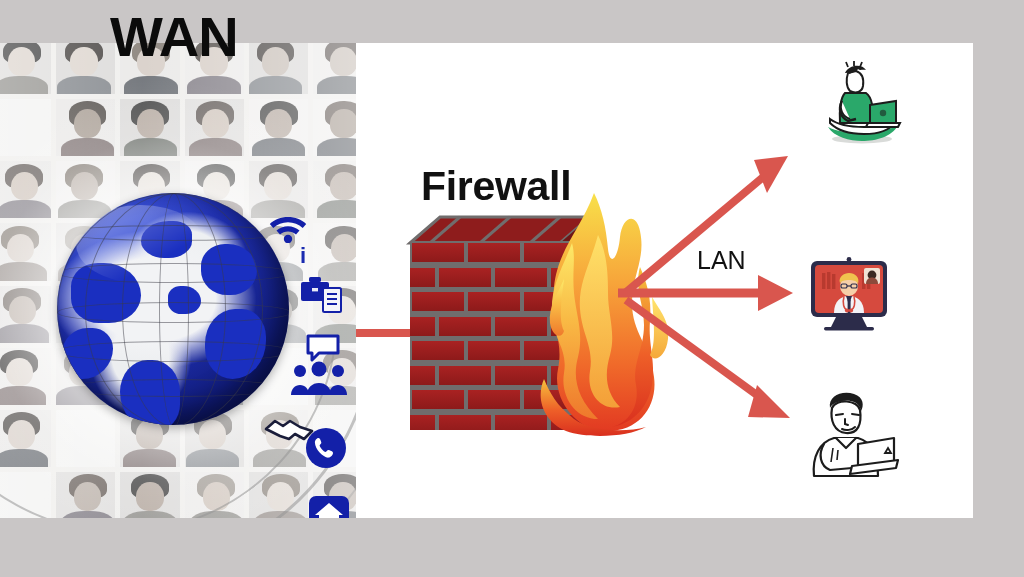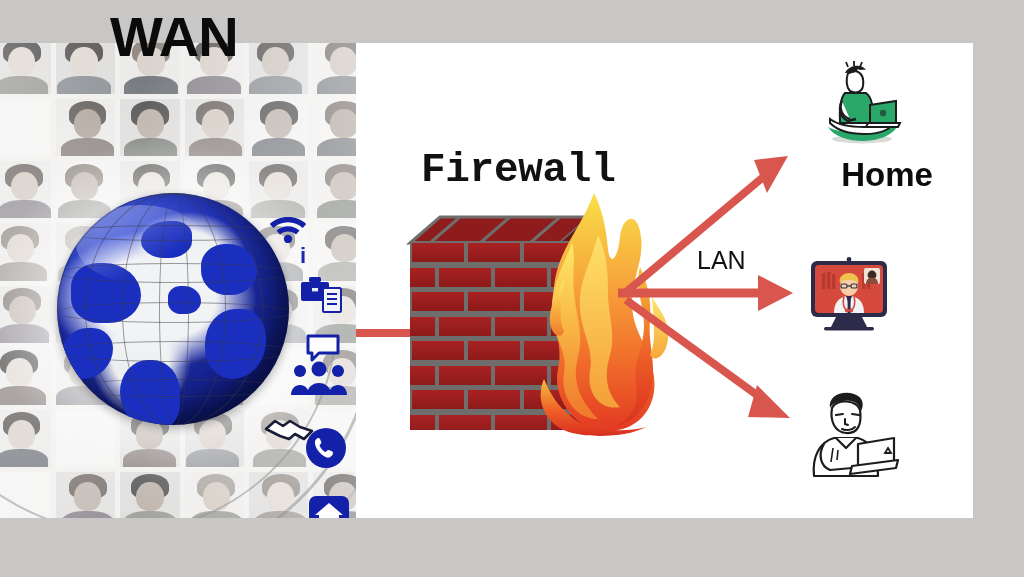--- a/index.html
+++ b/index.html
@@ -66,22 +66,22 @@
     position:absolute;left:8%;top:5%;width:56%;height:34%;border-radius:50%;
     background:linear-gradient(150deg, rgba(255,255,255,.42), rgba(255,255,255,0) 68%);
   }
 
   
   .wicon{position:absolute;color:#1320a8;}
   .wicon svg{display:block;}
 
   
   #firewall-label{
-    position:absolute;left:421px;top:104px;
-    font-size:41px;font-weight:bold;color:#111;letter-spacing:-.3px;font-family:Liberation Mono, monospace;
+    position:absolute;left:421px;top:120px;
+    font-size:41px;font-weight:bold;color:#111;letter-spacing:-.3px;
   }
   #brickwall{position:absolute;left:404px;top:172px;width:186px;height:215px;}
   #brick-face{
     position:absolute;left:6px;top:26px;width:180px;height:189px;
     background:#706d6d;overflow:hidden;
   }
   .brow{position:absolute;left:0;width:180px;height:23px;}
   .brk{position:absolute;top:2px;height:19px;background:linear-gradient(180deg,#a92222,#8d1a1a);}
 
   
@@ -549,21 +549,20 @@
 
     <g>
       <line x1="626" y1="257" x2="768" y2="360" stroke="#d9564e" stroke-width="8"></line>
       <polygon points="790,375 757,342 748,374" fill="#d9564e"></polygon>
     </g>
   </svg>
 
   <div id="lan-label">LAN</div>
 
   <div id="home-network-label">
-    <span>Home</span>
   </div>
 
   <div class="device" id="dev-laptop-person">
     <svg viewBox="0 0 96 86">
       <ellipse cx="50" cy="78" rx="30" ry="4.4" fill="#d9dbd9"></ellipse>
 
       <path d="M16 66 C 22 76, 38 80, 50 80 C 64 80, 80 76, 86 64 C 76 70, 62 72, 50 72 C 36 72, 24 70, 16 66 Z" fill="#2aa86a"></path>
       <path d="M18 62 C 26 70, 40 73, 52 73 C 66 73, 78 69, 84 61 L 84 58 C 76 64, 64 66, 52 66 C 38 66, 26 64, 18 58 Z" fill="#ffffff" stroke="#1c1c1c" stroke-width="2"></path>
 
       <path d="M33 32 C 29 36, 27 48, 28 62 L 60 62 C 62 48, 60 36, 54 32 Z" fill="#2aa86a" stroke="#1c1c1c" stroke-width="2"></path>

